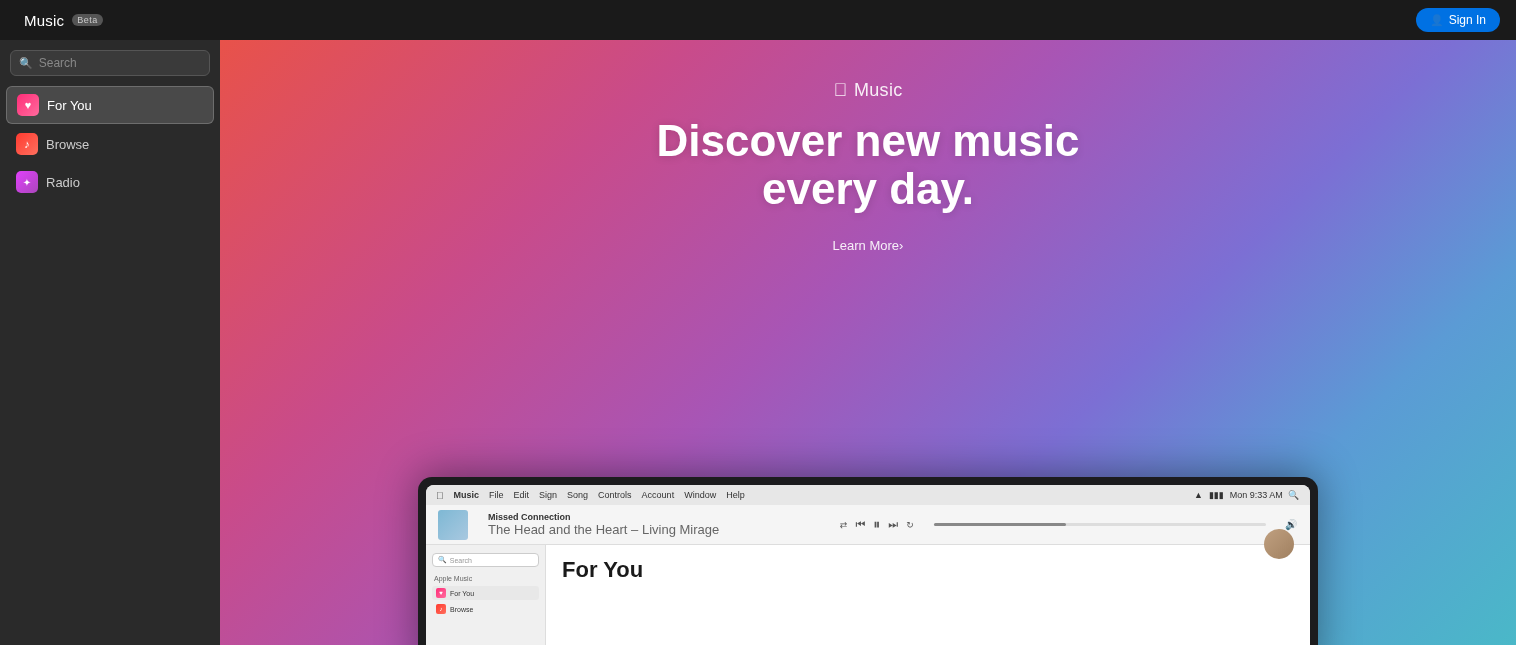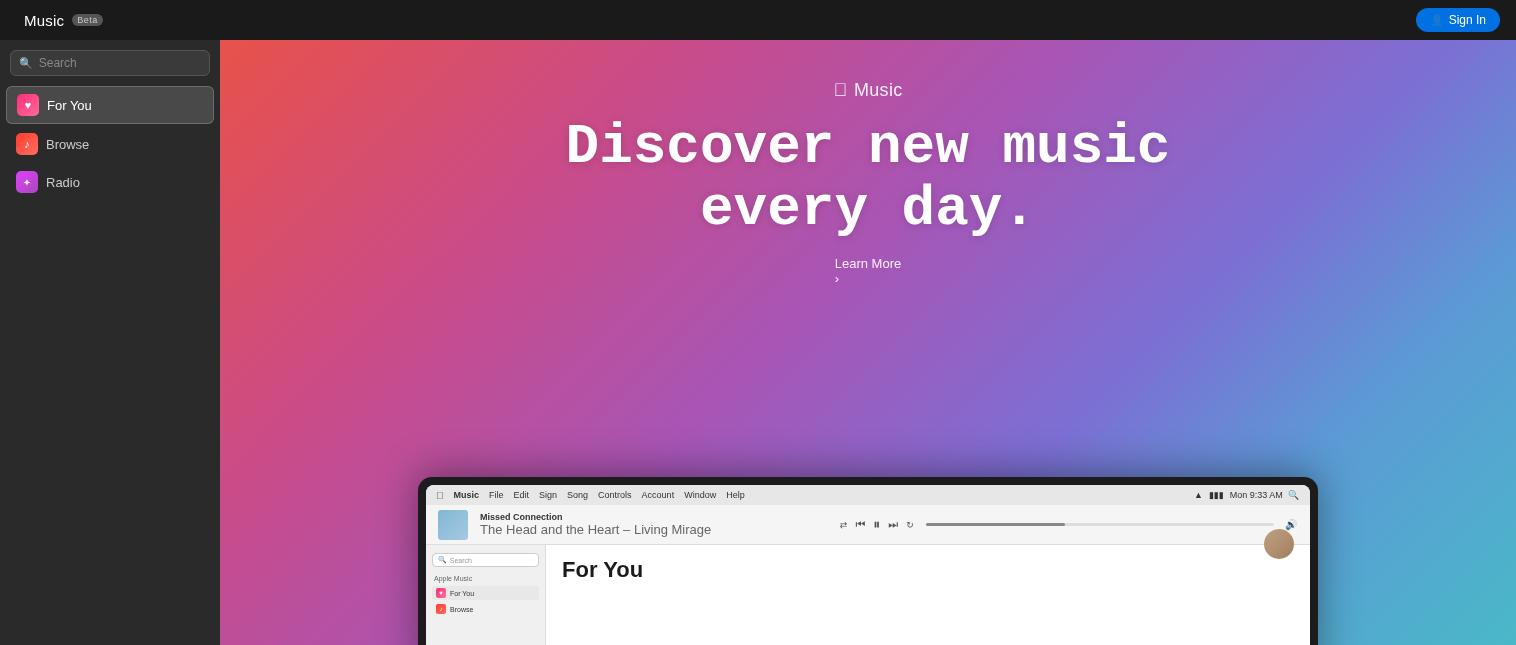--- a/index.html
+++ b/index.html
@@ -196,26 +196,25 @@
 
     .apple-music-logo .music-text {
       color: rgba(255,255,255,0.9);
       font-size: 18px;
       font-weight: 400;
       letter-spacing: 0.3px;
     }
 
     .hero-title {
       color: #fff;
-      font-size: 56px;
+      font-size: 44px;
       font-weight: 700;
       line-height: 1.1;
-      margin-bottom: 16px;
+      margin-bottom: 24px;
       text-shadow: 0 1px 8px rgba(0,0,0,0.15);
-      font-family: Liberation Mono, monospace;
     }
 
     .hero-subtitle {
       color: rgba(255,255,255,0.9);
       font-size: 15px;
       line-height: 1.5;
       max-width: 380px;
       margin-bottom: 28px;
     }
 
@@ -231,21 +230,20 @@
       margin-bottom: 16px;
     }
 
     .learn-more-link {
       color: rgba(255,255,255,0.9);
       font-size: 13px;
       text-decoration: none;
       cursor: pointer;
       display: flex;
       align-items: flex-start;
-      flex-direction: column;
     }
 
     
     .macbook-container {
       position: absolute;
       bottom: -30px;
       left: 50%;
       transform: translateX(-50%);
       width: 900px;
       z-index: 3;
@@ -298,21 +296,21 @@
       font-size: 9px;
       color: #333;
     }
 
     .mac-playback-bar {
       background: rgba(245,245,245,0.97);
       height: 40px;
       display: flex;
       align-items: center;
       padding: 0 12px;
-      gap: 12px;
+      gap: 20px;
       border-bottom: 1px solid #ddd;
     }
 
     .mac-album-thumb {
       width: 30px;
       height: 30px;
       background: linear-gradient(135deg, #7eb8d4, #a8c8e0);
       border-radius: 3px;
       flex-shrink: 0;
     }

